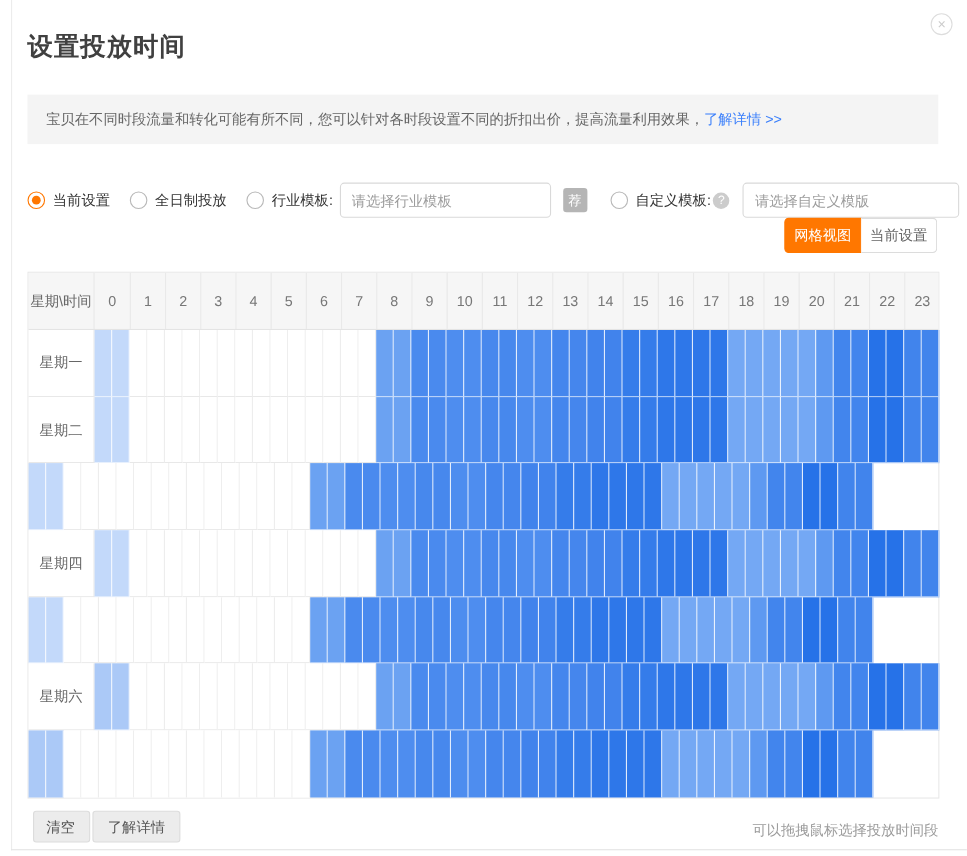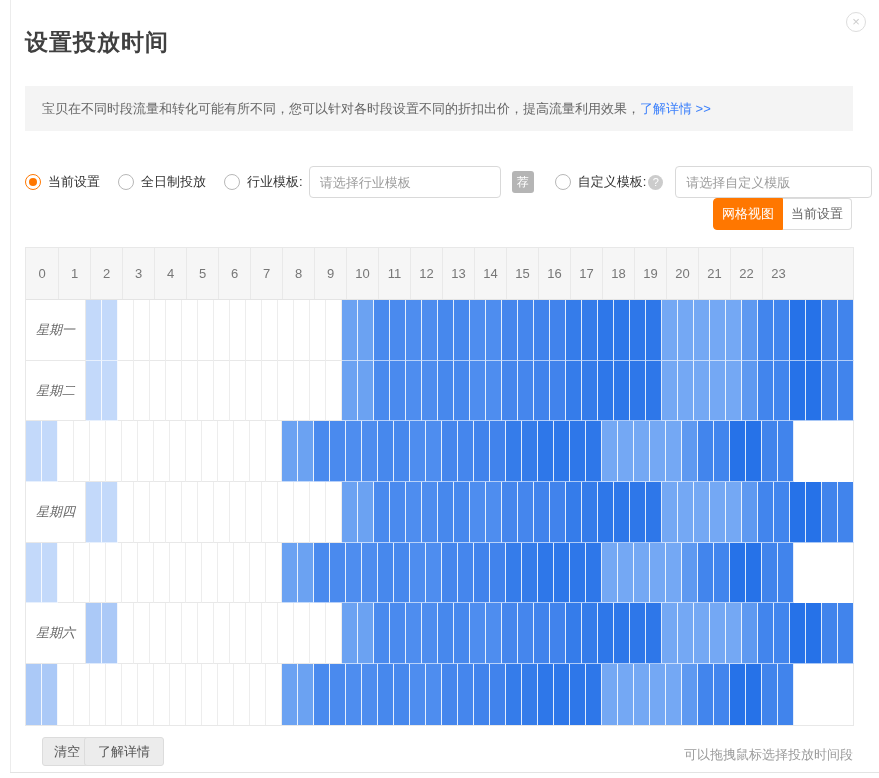--- a/index.html
+++ b/index.html
@@ -44,33 +44,33 @@
   .head-cols { flex:1; display:flex; flex-direction:column; }
   .ranges { display:flex; height:31px; border-bottom:1px solid #ececec; }
   .range-cell { width:192px; display:flex; align-items:center; justify-content:center;
                 font-size:14px; font-weight:700; color:#333; border-left:1px solid #e5e5e5; }
   .range-cell:first-child { border-left:none; }
   .hours { display:flex; flex:1; }
   .hour-cell { width:32px; display:flex; align-items:center; justify-content:center;
                font-size:13px; color:#777; border-left:1px solid #e9e9e9; }
   .hour-cell:first-child { border-left:none; }
 
-  .day-row { display:flex; height:60.7px;font-style:italic; }
+  .day-row { display:flex; height:60.7px; }
   .day-label { width:60px; border-right:1px solid #e8e8e8; border-bottom:1px solid #e8e8e8; flex:none;
                display:flex; align-items:center; justify-content:center; font-size:13px; color:#666; background:#fff; }
   .day-row:last-child .day-label { border-bottom:none; }
   .cells { flex:1; display:flex; }
   .cell { width:16px; flex:none; }
   .cell.empty  { background:#fff; border-right:1px solid #ededed; border-bottom:1px solid #e8e8e8; }
   .cell.filled { border-right:1px solid rgba(255,255,255,0.85); border-bottom:1px solid rgba(255,255,255,0.6); }
   .day-row:last-child .cell { border-bottom:none; }
 
   .btn { position:absolute; top:737px; height:29px; background:#ececec; border:1px solid #dcdcdc; border-radius:3px;
          font-size:13px; color:#555; padding:0 13px; display:flex; align-items:center; cursor:pointer; }
-  .btn-clear { left:42px;padding-left:11px; }
+  .btn-clear { left:30px;padding-left:11px; }
   .btn-save  { left:84px; }
   .hint { position:absolute; top:746px; left:580px; width:273px; text-align:right; font-size:13px; color:#9b9b9b; }
 </style>
 </head>
 <body>
 
 <div class="edge-left"></div>
 <div class="edge-bottom"></div>
 
 <div class="title">设置投放时间</div>
@@ -104,20 +104,21 @@
   <input class="tpl-input" style="width: 197px; margin-left: 5px;" placeholder="请选择自定义模版">
 </div>
 
 <div class="toggle">
   <div class="tg tg-active">网格视图</div>
   <div class="tg tg-inactive">当前设置</div>
 </div>
 
 <div class="sched">
   <div class="sched-head">
+    <div class="corner">星期\时间</div>
     <div class="head-cols">
       <div class="hours">
           <div class="hour-cell">0</div>
           <div class="hour-cell">1</div>
           <div class="hour-cell">2</div>
           <div class="hour-cell">3</div>
           <div class="hour-cell">4</div>
           <div class="hour-cell">5</div>
           <div class="hour-cell">6</div>
           <div class="hour-cell">7</div>

